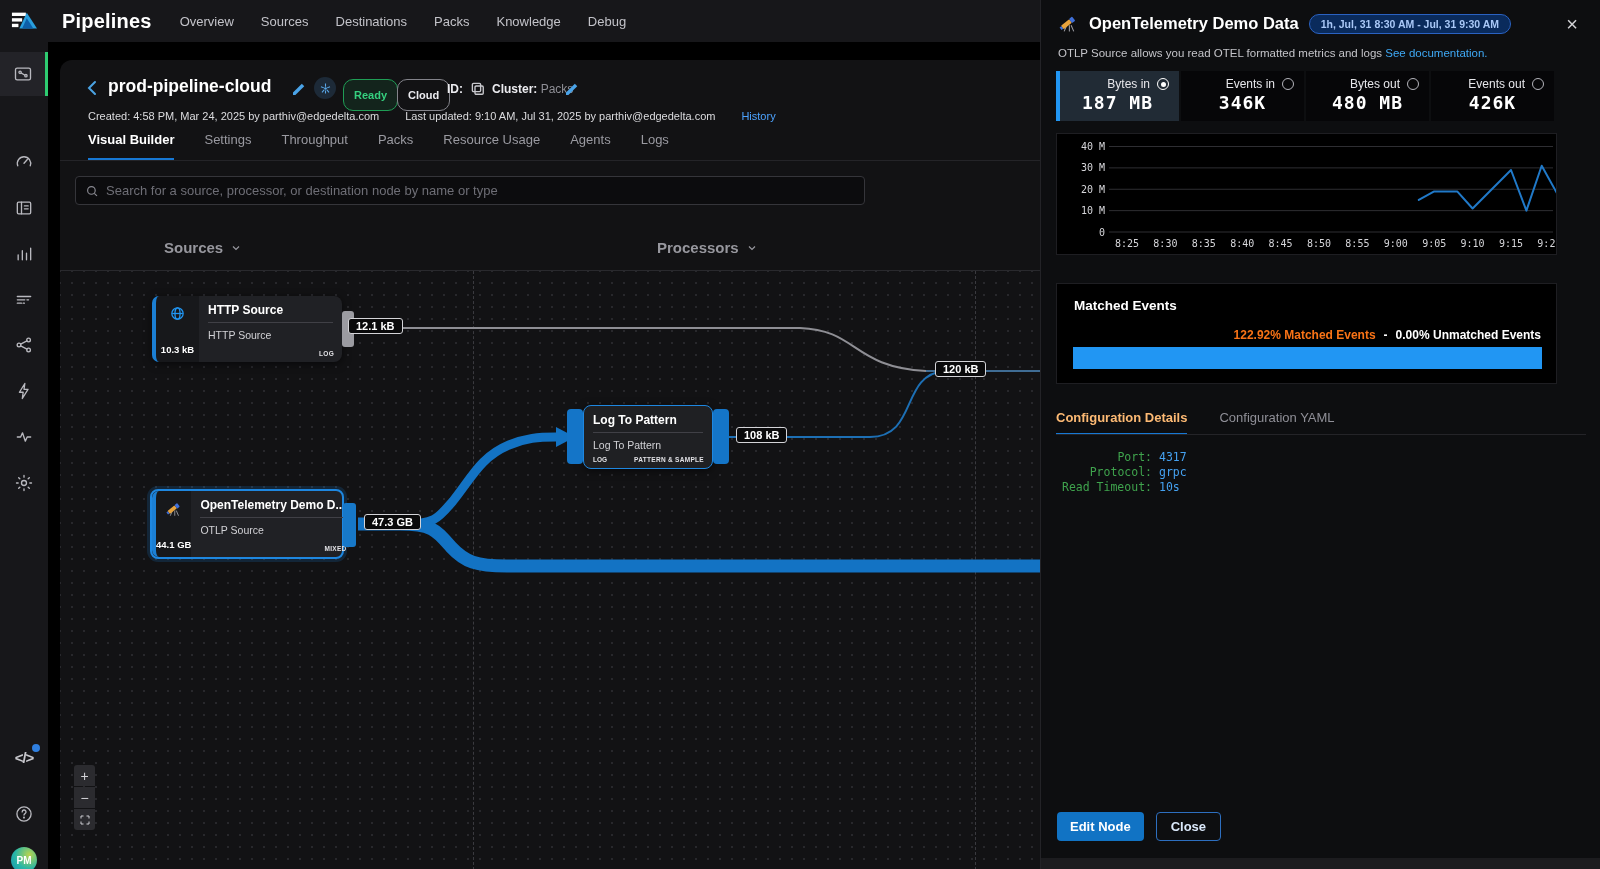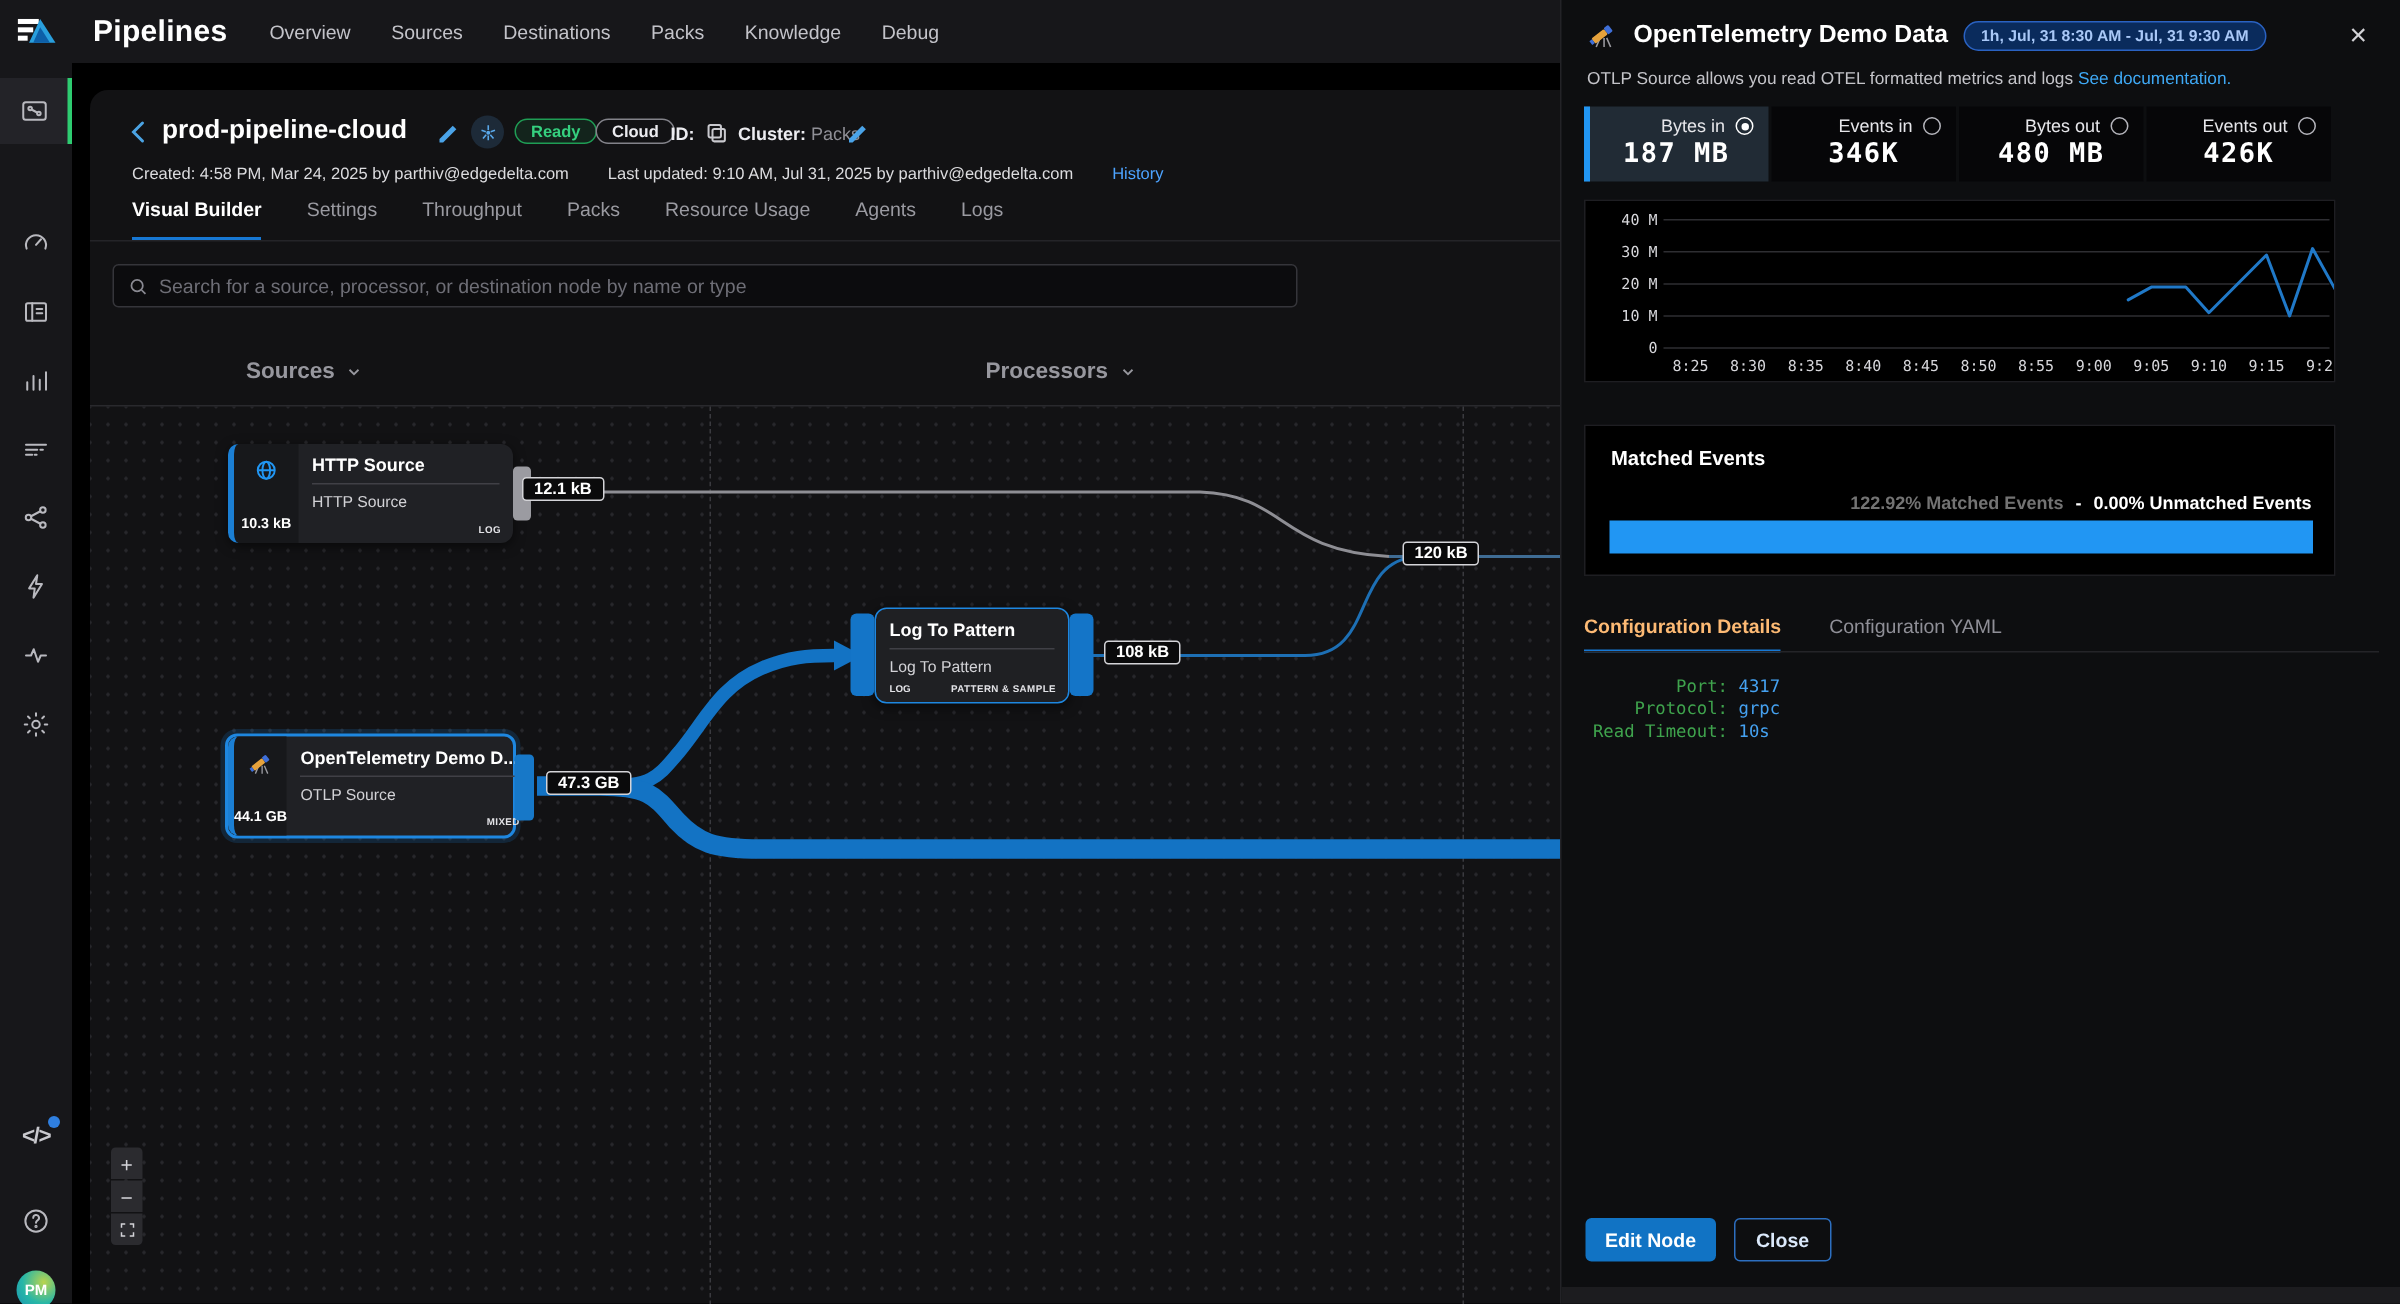--- a/index.html
+++ b/index.html
@@ -25,21 +25,21 @@
     display:flex; align-items:center; justify-content:center; font-size:10px; font-weight:bold; color:#fff; }
 
   
   .card { position:absolute; left:60px; top:60px; width:1540px; height:809px; background:#121214;
     border-radius:12px 0 0 0; z-index:1; }
   .back-btn { position:absolute; left:25px; top:20px; width:16px; height:18px; }
   .pipe-title { position:absolute; left:48px; top:16px; font-size:17.5px; font-weight:bold; color:#fff; }
   .mini-icon { position:absolute; width:18px; height:18px; }
   .k8s-chip { position:absolute; left:254px; top:17px; width:22px; height:22px; border-radius:50%; background:#1d2a38;
     display:flex; align-items:center; justify-content:center; }
-  .pill { position:absolute; top:19px; height:17px; border-radius:10px; font-size:11px; font-weight:bold;
+  .pill { position:absolute; top:19px; height:32px; border-radius:10px; font-size:11px; font-weight:bold;
     display:flex; align-items:center; padding:0 10px;text-align:center; }
   .pill.ready { left:283px; color:#35d07f; border:1px solid #1f9d55; background:rgba(25,90,50,.25); }
   .pill.cloud { left:337px; color:#ececf0; border:1px solid #83838a; background:transparent; }
   .meta-label { position:absolute; top:22px; font-size:12px; font-weight:bold; color:#ececf0; }
   .meta-dim { color:#8f8f96; font-weight:normal; }
   .created-row { position:absolute; left:28px; top:50px; font-size:11px; color:#dcdcdf; display:flex; gap:26px; }
   .history-link { color:#4da3ff; cursor:pointer; }
 
   .tabs { position:absolute; left:28px; top:72px; display:flex; gap:30px; height:28px; }
   .tabs .tab { font-size:13px; color:#9a9aa1; cursor:pointer; padding-bottom:9px; }
@@ -103,21 +103,21 @@
   .mcard.active .radio { border-color:#fff; }
   .mcard.active .radio::after { content:""; position:absolute; left:2.5px; top:2.5px; width:5px; height:5px; border-radius:50%; background:#fff; }
   .mvalue { text-align:center; font-family:"DejaVu Sans Mono", monospace; font-size:18px; font-weight:bold; color:#fff; margin-top:1px; letter-spacing:1px; }
 
   .chart-box { position:absolute; left:15px; top:133px; width:501px; height:122px; background:#000; border:1px solid #1e1e22; }
   .chart-box text { font-family:"DejaVu Sans Mono", monospace; font-size:10px; fill:#d6d6da; }
 
   .matched-box { position:absolute; left:15px; top:283px; width:501px; height:101px; background:#000; border:1px solid #1e1e22;padding-left:21px; }
   .matched-title { position:absolute; left:17px; top:14px; font-size:13.5px; font-weight:bold; color:#fff; }
   .matched-stats { position:absolute; right:15px; top:44px; font-size:12px; font-weight:bold; display:flex; gap:8px; }
-  .matched-stats .m { color:#737373; } .matched-stats .sep,.matched-stats .u { color:#fff; }
+  .matched-stats .m { color:#f97316; } .matched-stats .sep,.matched-stats .u { color:#fff; }
   .matched-bar { position:absolute; left:16px; top:63px; width:469px; height:22px; background:#2196f3; }
 
   .cfg-tabs { position:absolute; left:15px; top:410px; display:flex; gap:32px; }
   .cfg-tabs .tab { font-size:13px; color:#8f8f97; cursor:pointer; padding-bottom:8px; }
   .cfg-tabs .tab.active { color:#fdba74; font-weight:bold; border-bottom:2.5px solid #1778d4; }
   .cfg-line { position:absolute; left:15px; top:434px; width:530px; border-bottom:1px solid #242428; }
 
   .cfg-rows { position:absolute; left:15px; top:450px; font-family:"DejaVu Sans Mono", monospace; font-size:11.5px; line-height:15px; }
   .cfg-rows .k { display:inline-block; width:96px; text-align:right; color:#3fa34d; }
   .cfg-rows .v { color:#45a1f0; margin-left:7px; }

